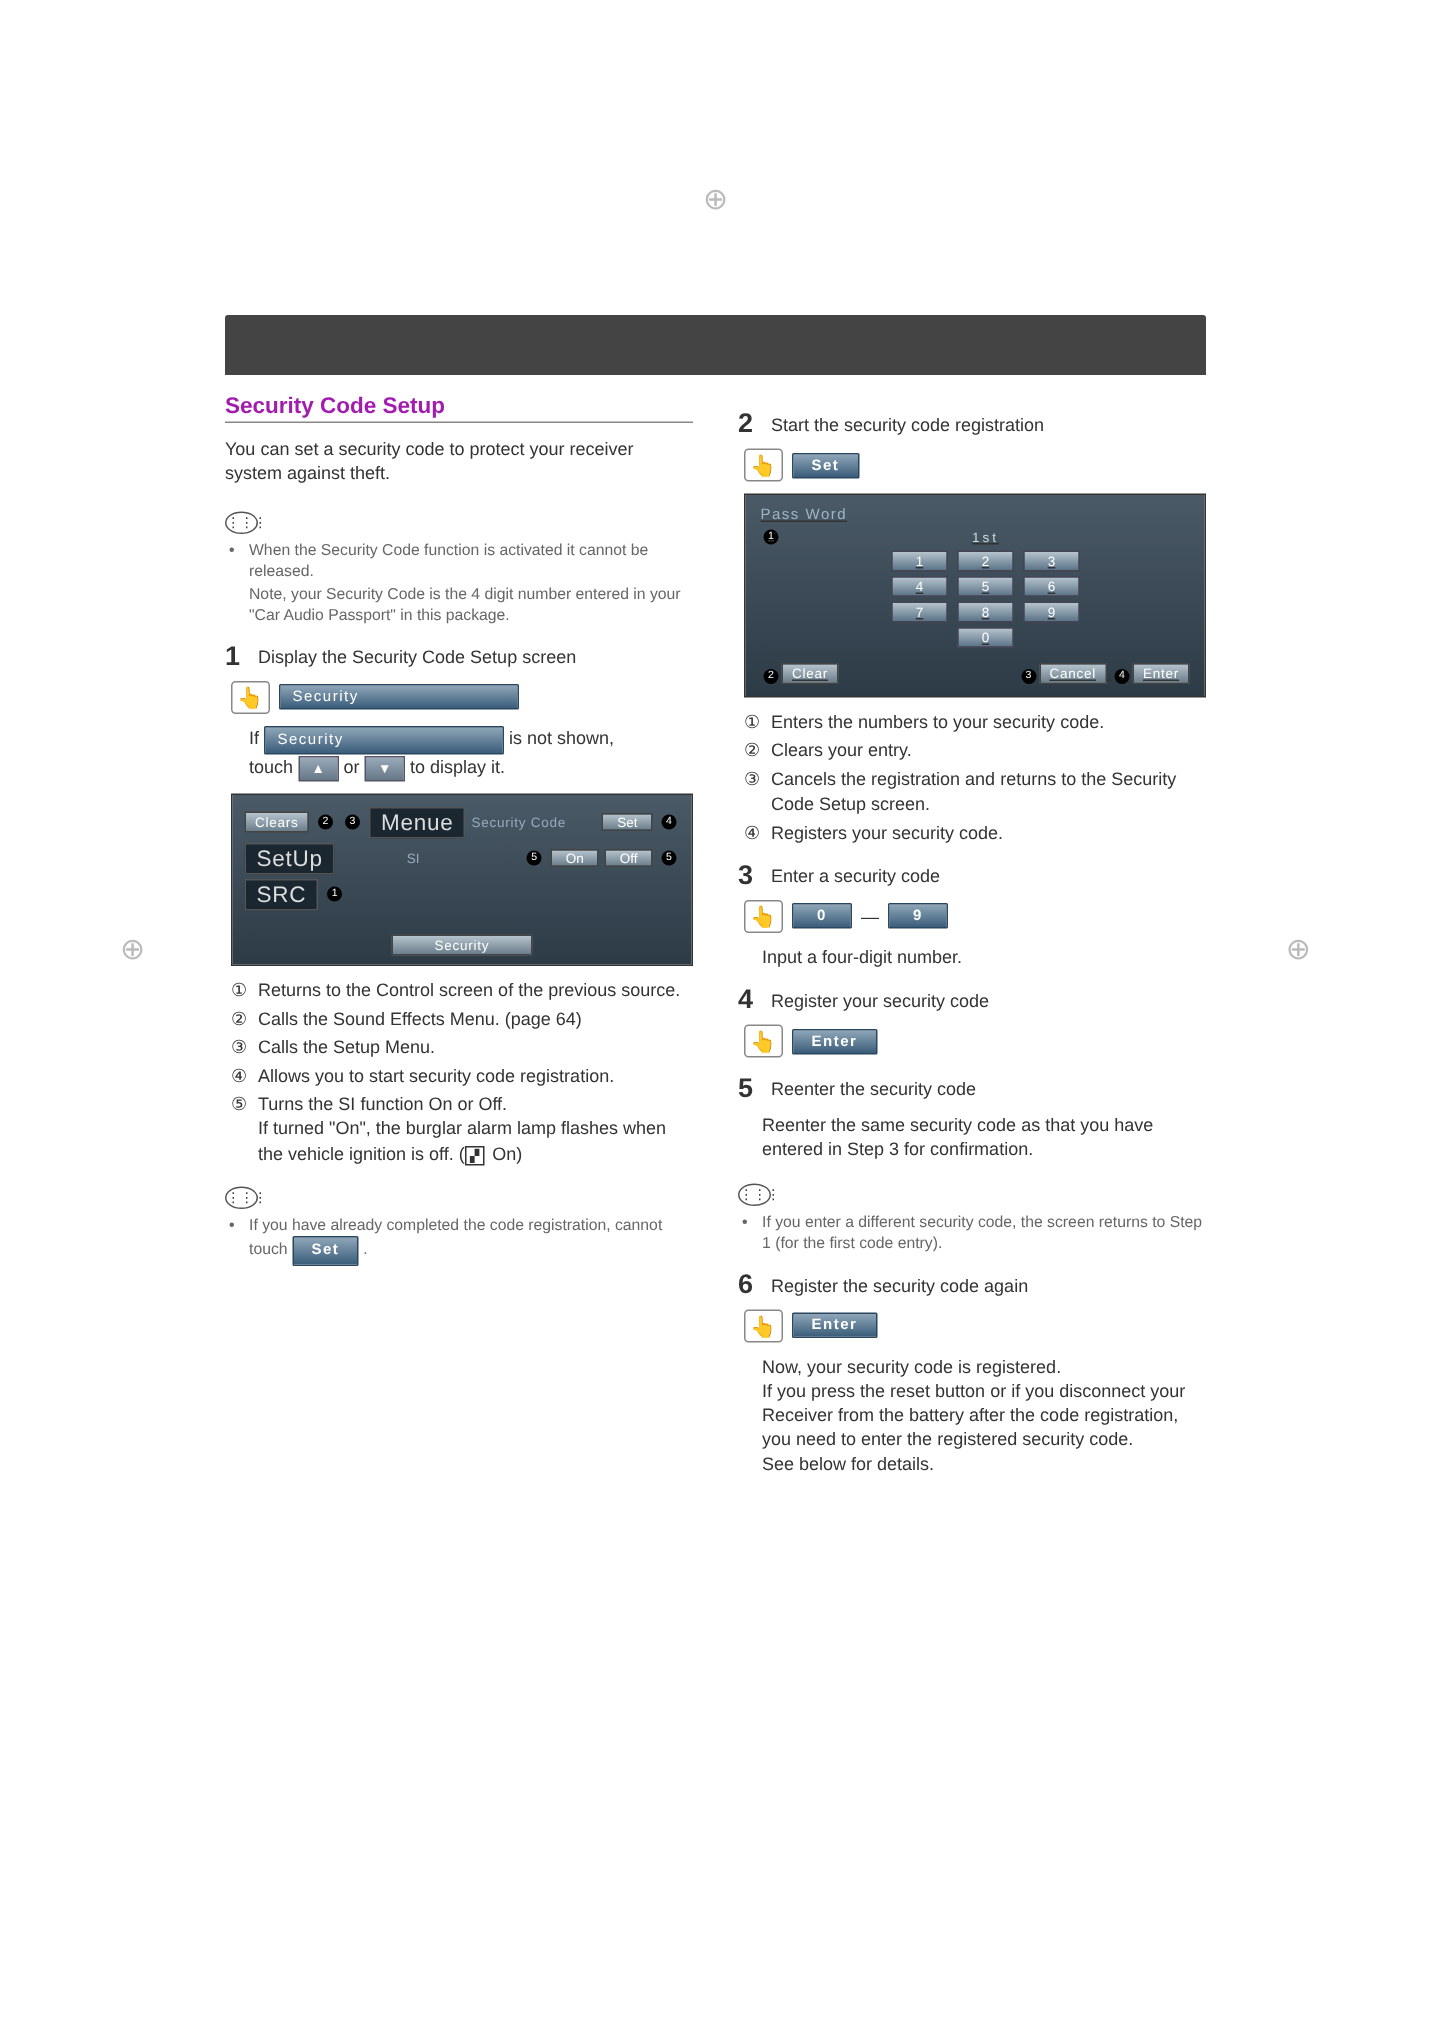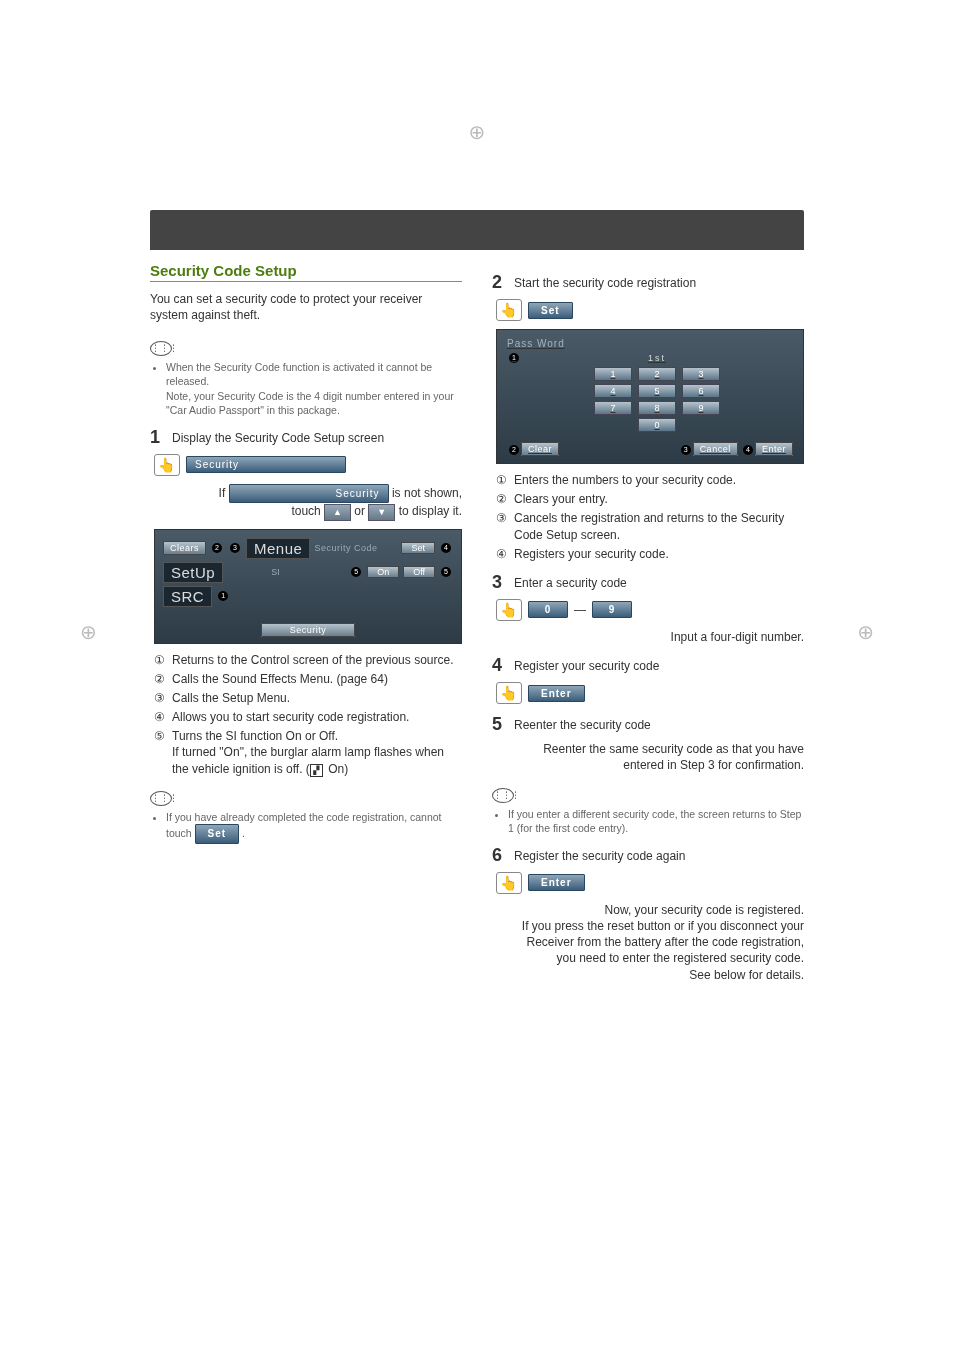--- a/index.html
+++ b/index.html
@@ -5,21 +5,21 @@
   * { margin:0; padding:0; box-sizing:border-box; }
   body { background:#fff; font-family:Arial,Helvetica,sans-serif; font-size:12px; color:#333; width:954px; margin:0 auto; }
   .page { width:954px; position:relative; padding:40px 0 60px 0; }
   .topmark { position:absolute; left:50%; top:120px; transform:translateX(-50%); color:#bbb; font-size:20px; }
   .botmark { position:absolute; left:50%; top:1150px; transform:translateX(-50%); color:#bbb; font-size:20px; }
   .sidemark-left { position:absolute; left:80px; top:620px; color:#bbb; font-size:20px; }
   .sidemark-right { position:absolute; right:80px; top:620px; color:#bbb; font-size:20px; }
   .header-bar { height:40px; background:#444; margin:170px 150px 0 150px; border-radius:2px 2px 0 0; }
   .columns { display:flex; margin:12px 150px 0 150px; gap:30px; }
   .col { flex:1; }
-  h2 { font-size:15px; color:#4d7c0f; font-weight:bold; margin-bottom:2px; }
+  h2 { font-size:15px; color:#a21caf; font-weight:bold; margin-bottom:2px; }
   .hrule { border-bottom:1px solid #888; margin-bottom:10px; }
   .intro { margin-bottom:12px; line-height:1.3; }
   .noteicon { display:inline-block; border:1px solid #555; border-radius:50%/50%; width:22px; height:15px; text-align:center; font-size:9px; line-height:13px; margin:6px 0 4px 0; }
   .note { font-size:10.5px; color:#666; line-height:1.35; padding-left:10px; }
   .note li { list-style:disc; margin-left:6px; margin-bottom:2px; }
   .step { display:flex; margin:10px 0 6px 0; }
   .stepnum { font-size:18px; font-weight:bold; width:22px; flex-shrink:0; }
   .steptitle { font-weight:normal; font-size:12px; padding-top:4px; }
   .touchline { display:flex; align-items:center; gap:6px; margin:6px 0 8px 4px; }
   .touch-icon { width:26px; height:22px; border:1px solid #888; border-radius:3px; font-size:14px; text-align:center; line-height:20px; color:#666; }
@@ -38,21 +38,21 @@
   .list div { display:flex; margin-bottom:3px; line-height:1.35; }
   .list .num { width:18px; flex-shrink:0; }
   .footer { margin:30px 0 0 150px; font-size:12px; }
   .footer .pg { font-weight:bold; font-size:14px; }
   .keypad { background:linear-gradient(#4a5a66,#2c3b46); border:1px solid #333; padding:8px 10px; margin:6px 0 8px 4px;text-decoration:underline; }
   .keypad .title { color:#9fb4c4; font-size:10px; margin-bottom:4px; letter-spacing:1px; }
   .keypad .sub { color:#cdd; font-size:9px; text-align:center; letter-spacing:2px; margin-bottom:4px;}
   .keypad .keys { display:flex; justify-content:center; gap:6px; margin-bottom:3px; }
   .keypad .key { background:linear-gradient(#b5c3cc,#5b7488); color:#fff; width:38px; text-align:center; font-size:9px; padding:1px 0; border:1px solid #445; }
   .keypad .bot { display:flex; justify-content:space-between; margin-top:6px; }
-  .bodytxt { margin:4px 0 8px 16px; line-height:1.35;text-align:right; }
+  .bodytxt { margin:4px 0 8px 16px; line-height:1.35; }
   .nb { display:inline-block; width:13px; height:13px; border:1px solid #333; font-size:8px; text-align:center; line-height:11px; margin-right:2px; }
 </style>
 </head>
 <body>
 
 <div class="page">
   <span class="topmark">⊕</span>
   <span class="botmark">⊕</span>
   <span class="sidemark-left">⊕</span>
   <span class="sidemark-right">⊕</span>

